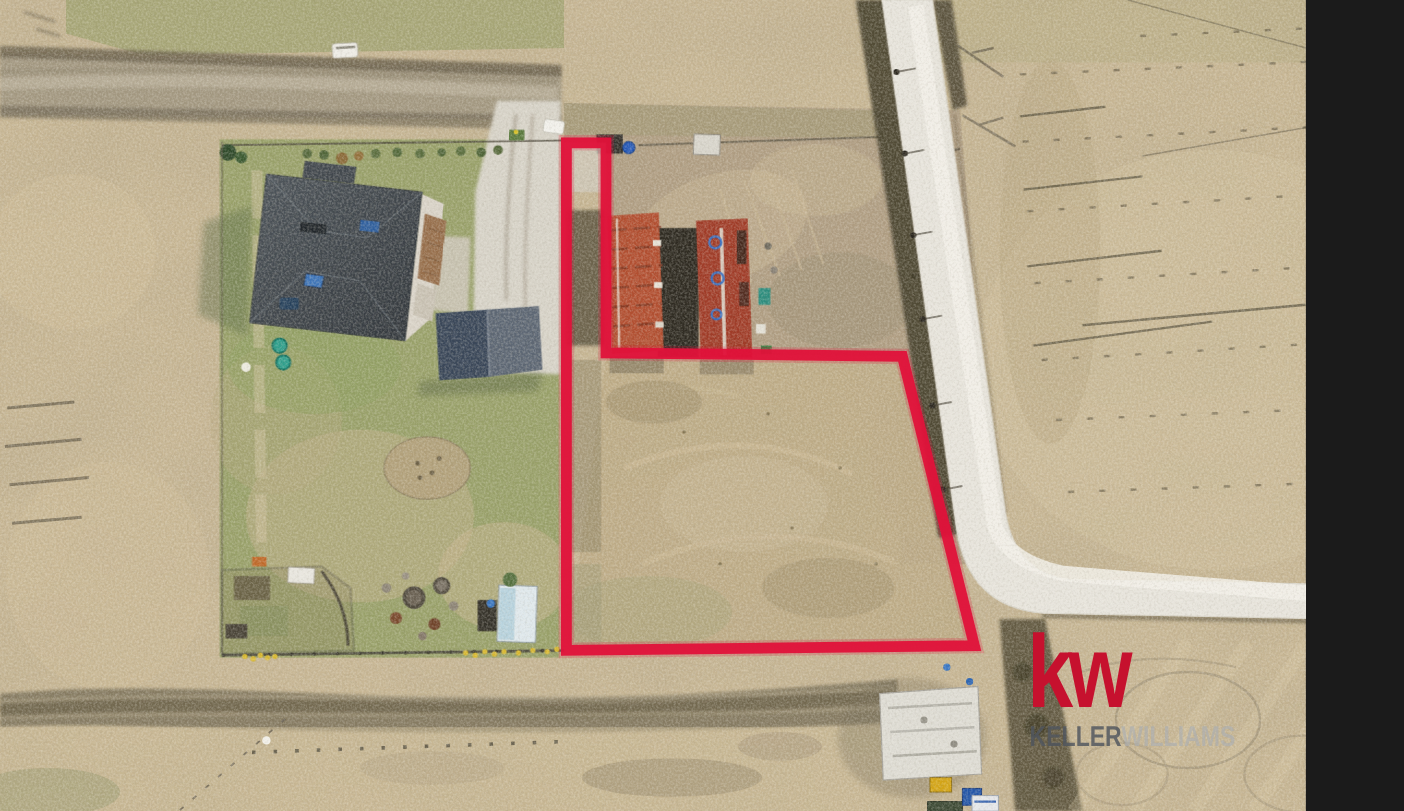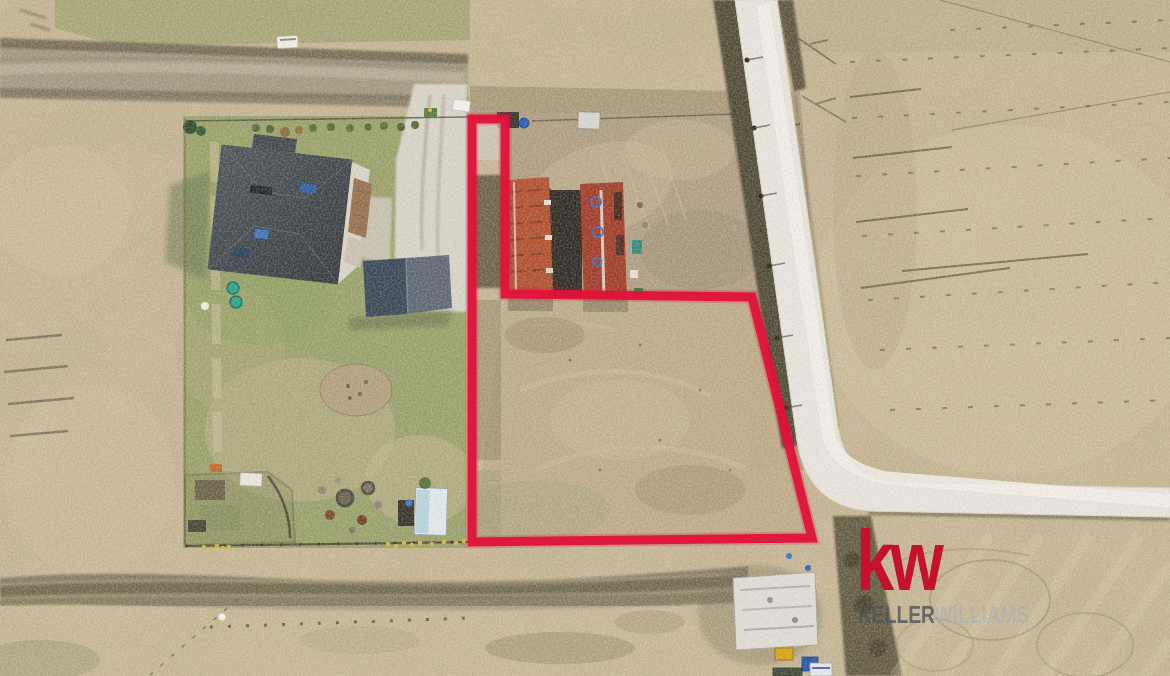--- a/index.html
+++ b/index.html
@@ -1,16 +1,16 @@
 <!DOCTYPE html>
 <html><head>
 <meta charset="utf-8">
 <style>
   html,body{margin:0;padding:0;background:#1b1b1b;}
-  .stage{position:relative;width:1170px;height:676px;overflow:hidden;background:#c7b694;font-family:"Liberation Sans",sans-serif;}
+  .stage{position:relative;width:1088px;height:676px;overflow:hidden;background:#c7b694;font-family:"Liberation Sans",sans-serif;}
   .stage svg{position:absolute;inset:0;display:block;}
   .wm{position:absolute;left:856px;top:522px;pointer-events:none;}
   .wm-mark{position:absolute;left:0;top:0;font-family:"Liberation Sans",sans-serif;font-weight:700;font-size:86px;line-height:0.9;letter-spacing:-5px;transform:scaleX(.8);transform-origin:left top;}
   .wm-name{position:absolute;left:2px;top:81px;font-family:"Liberation Sans",sans-serif;font-weight:700;font-size:24px;line-height:1;letter-spacing:0;white-space:nowrap;transform:scaleX(.8);transform-origin:left top;}
   .wm-k{opacity:.82;}
   .wm-w{opacity:.6;}
 </style>
 </head>
 <body>
 

